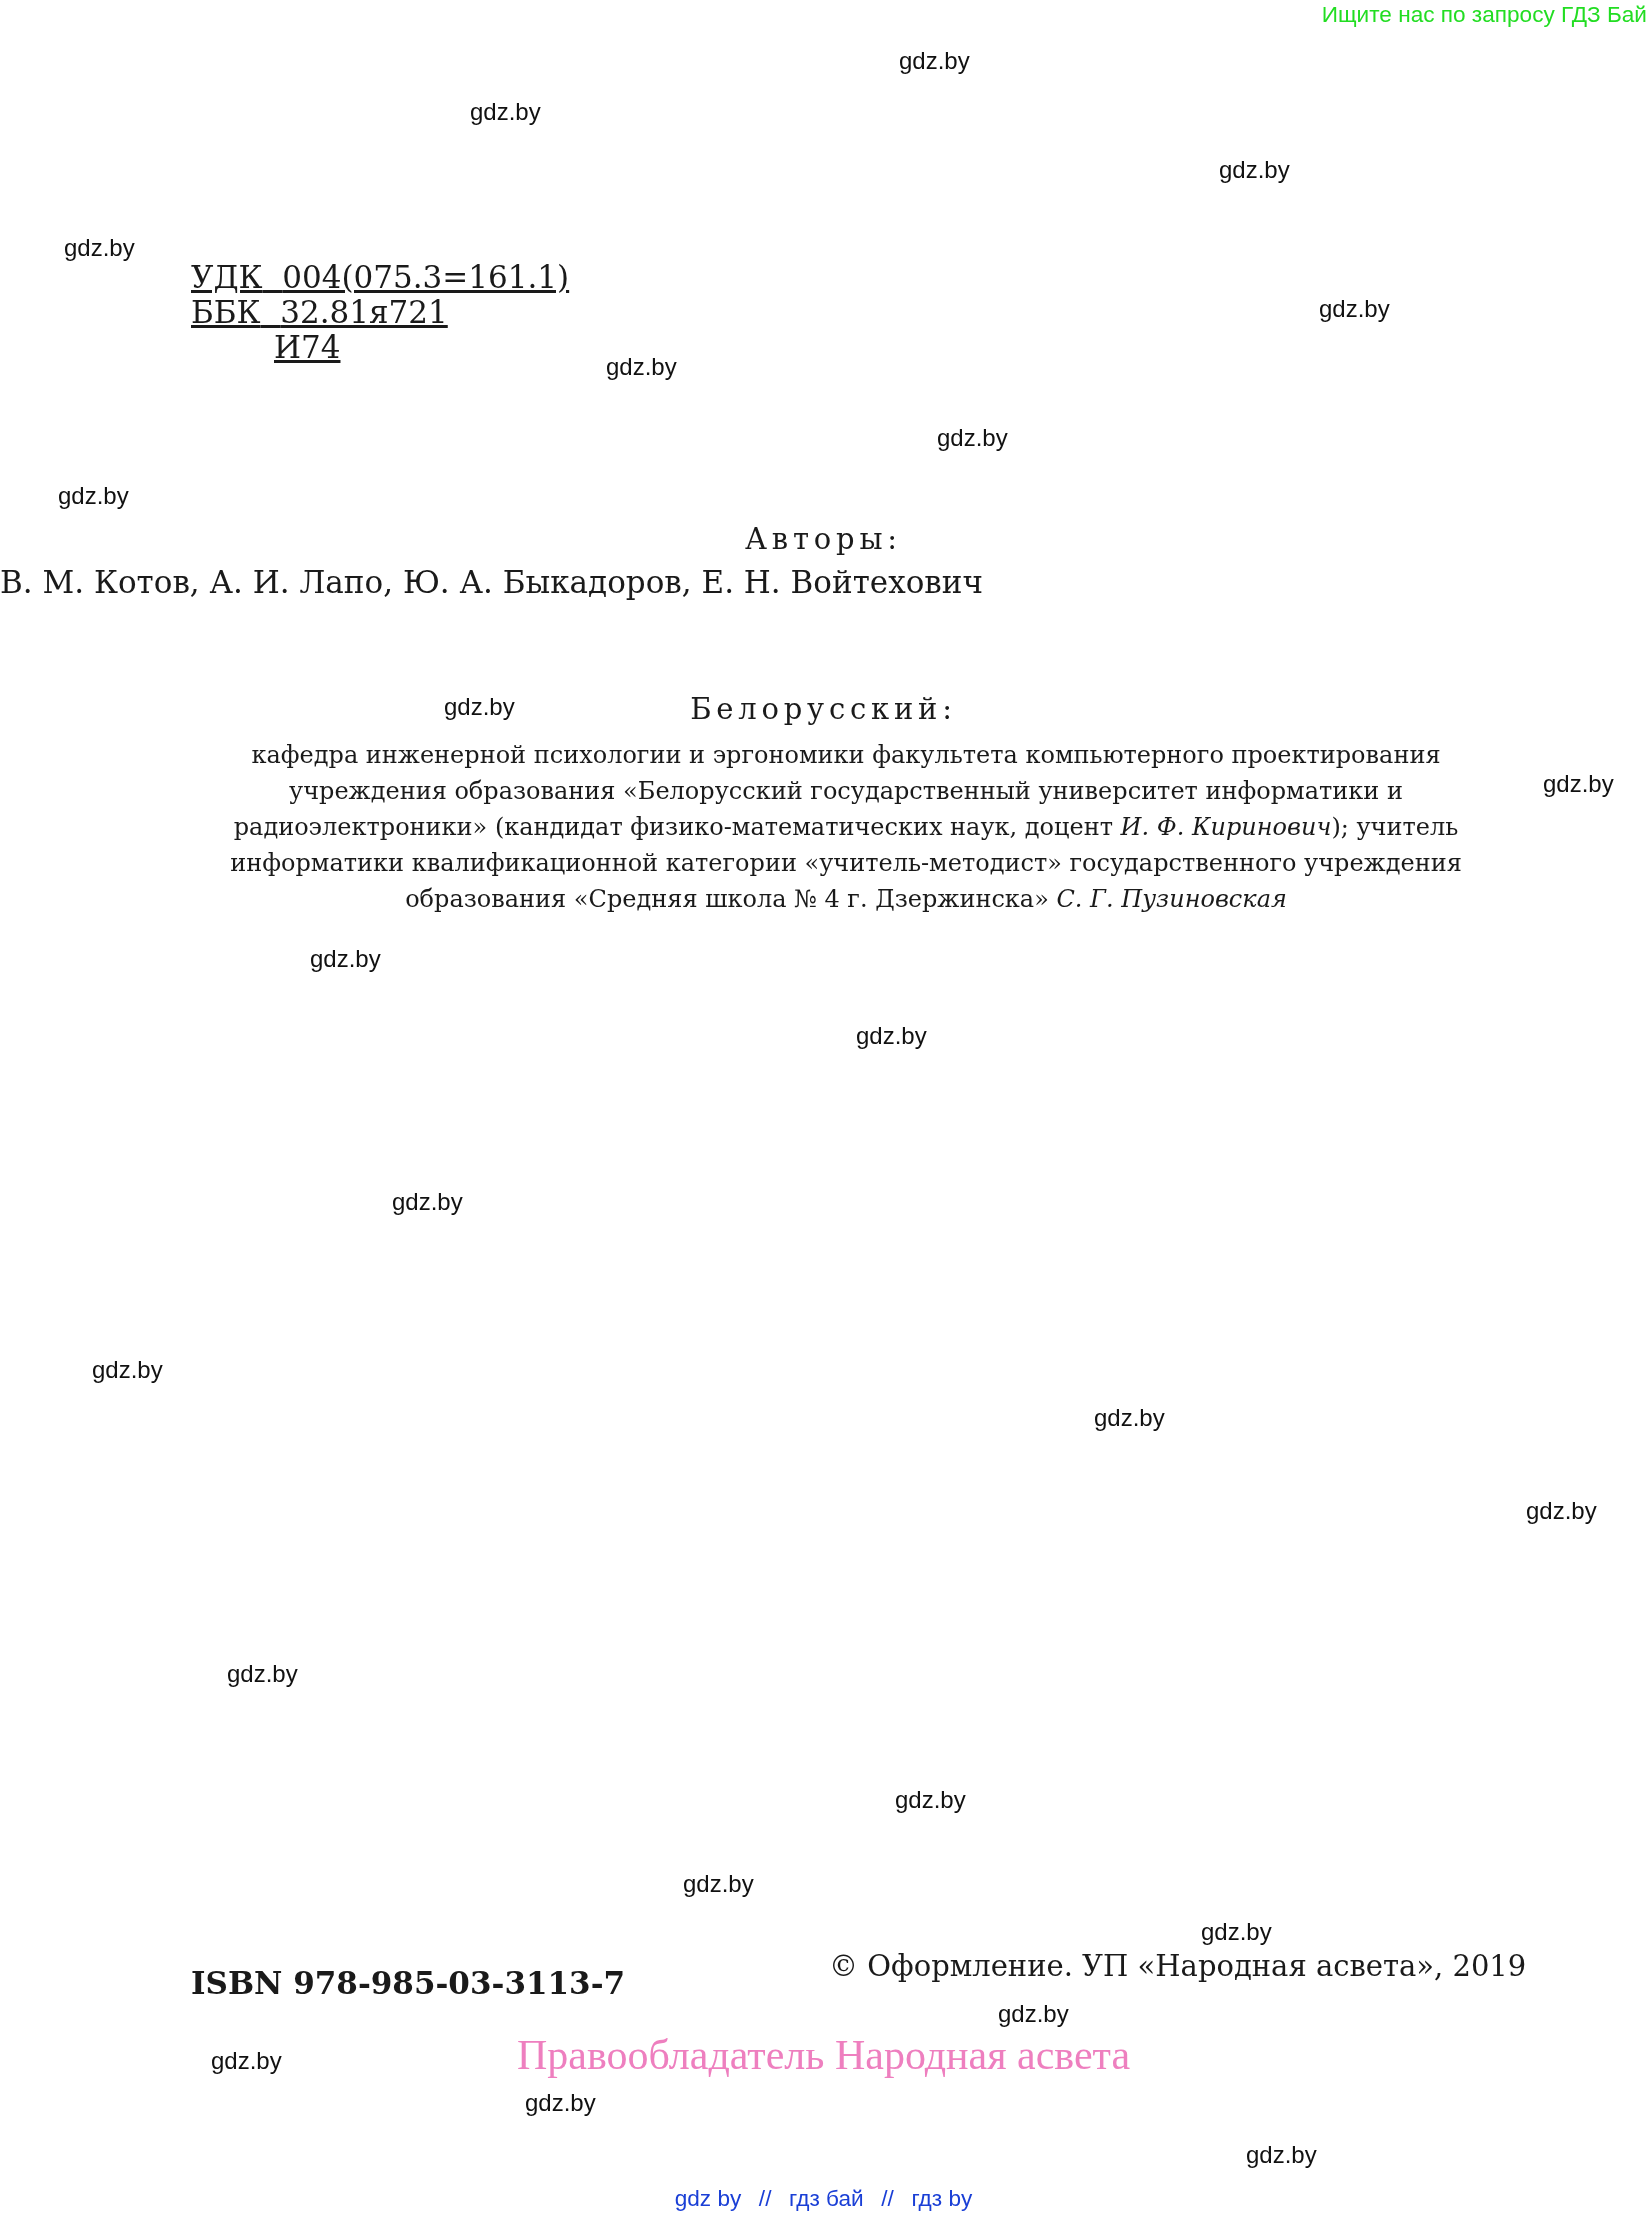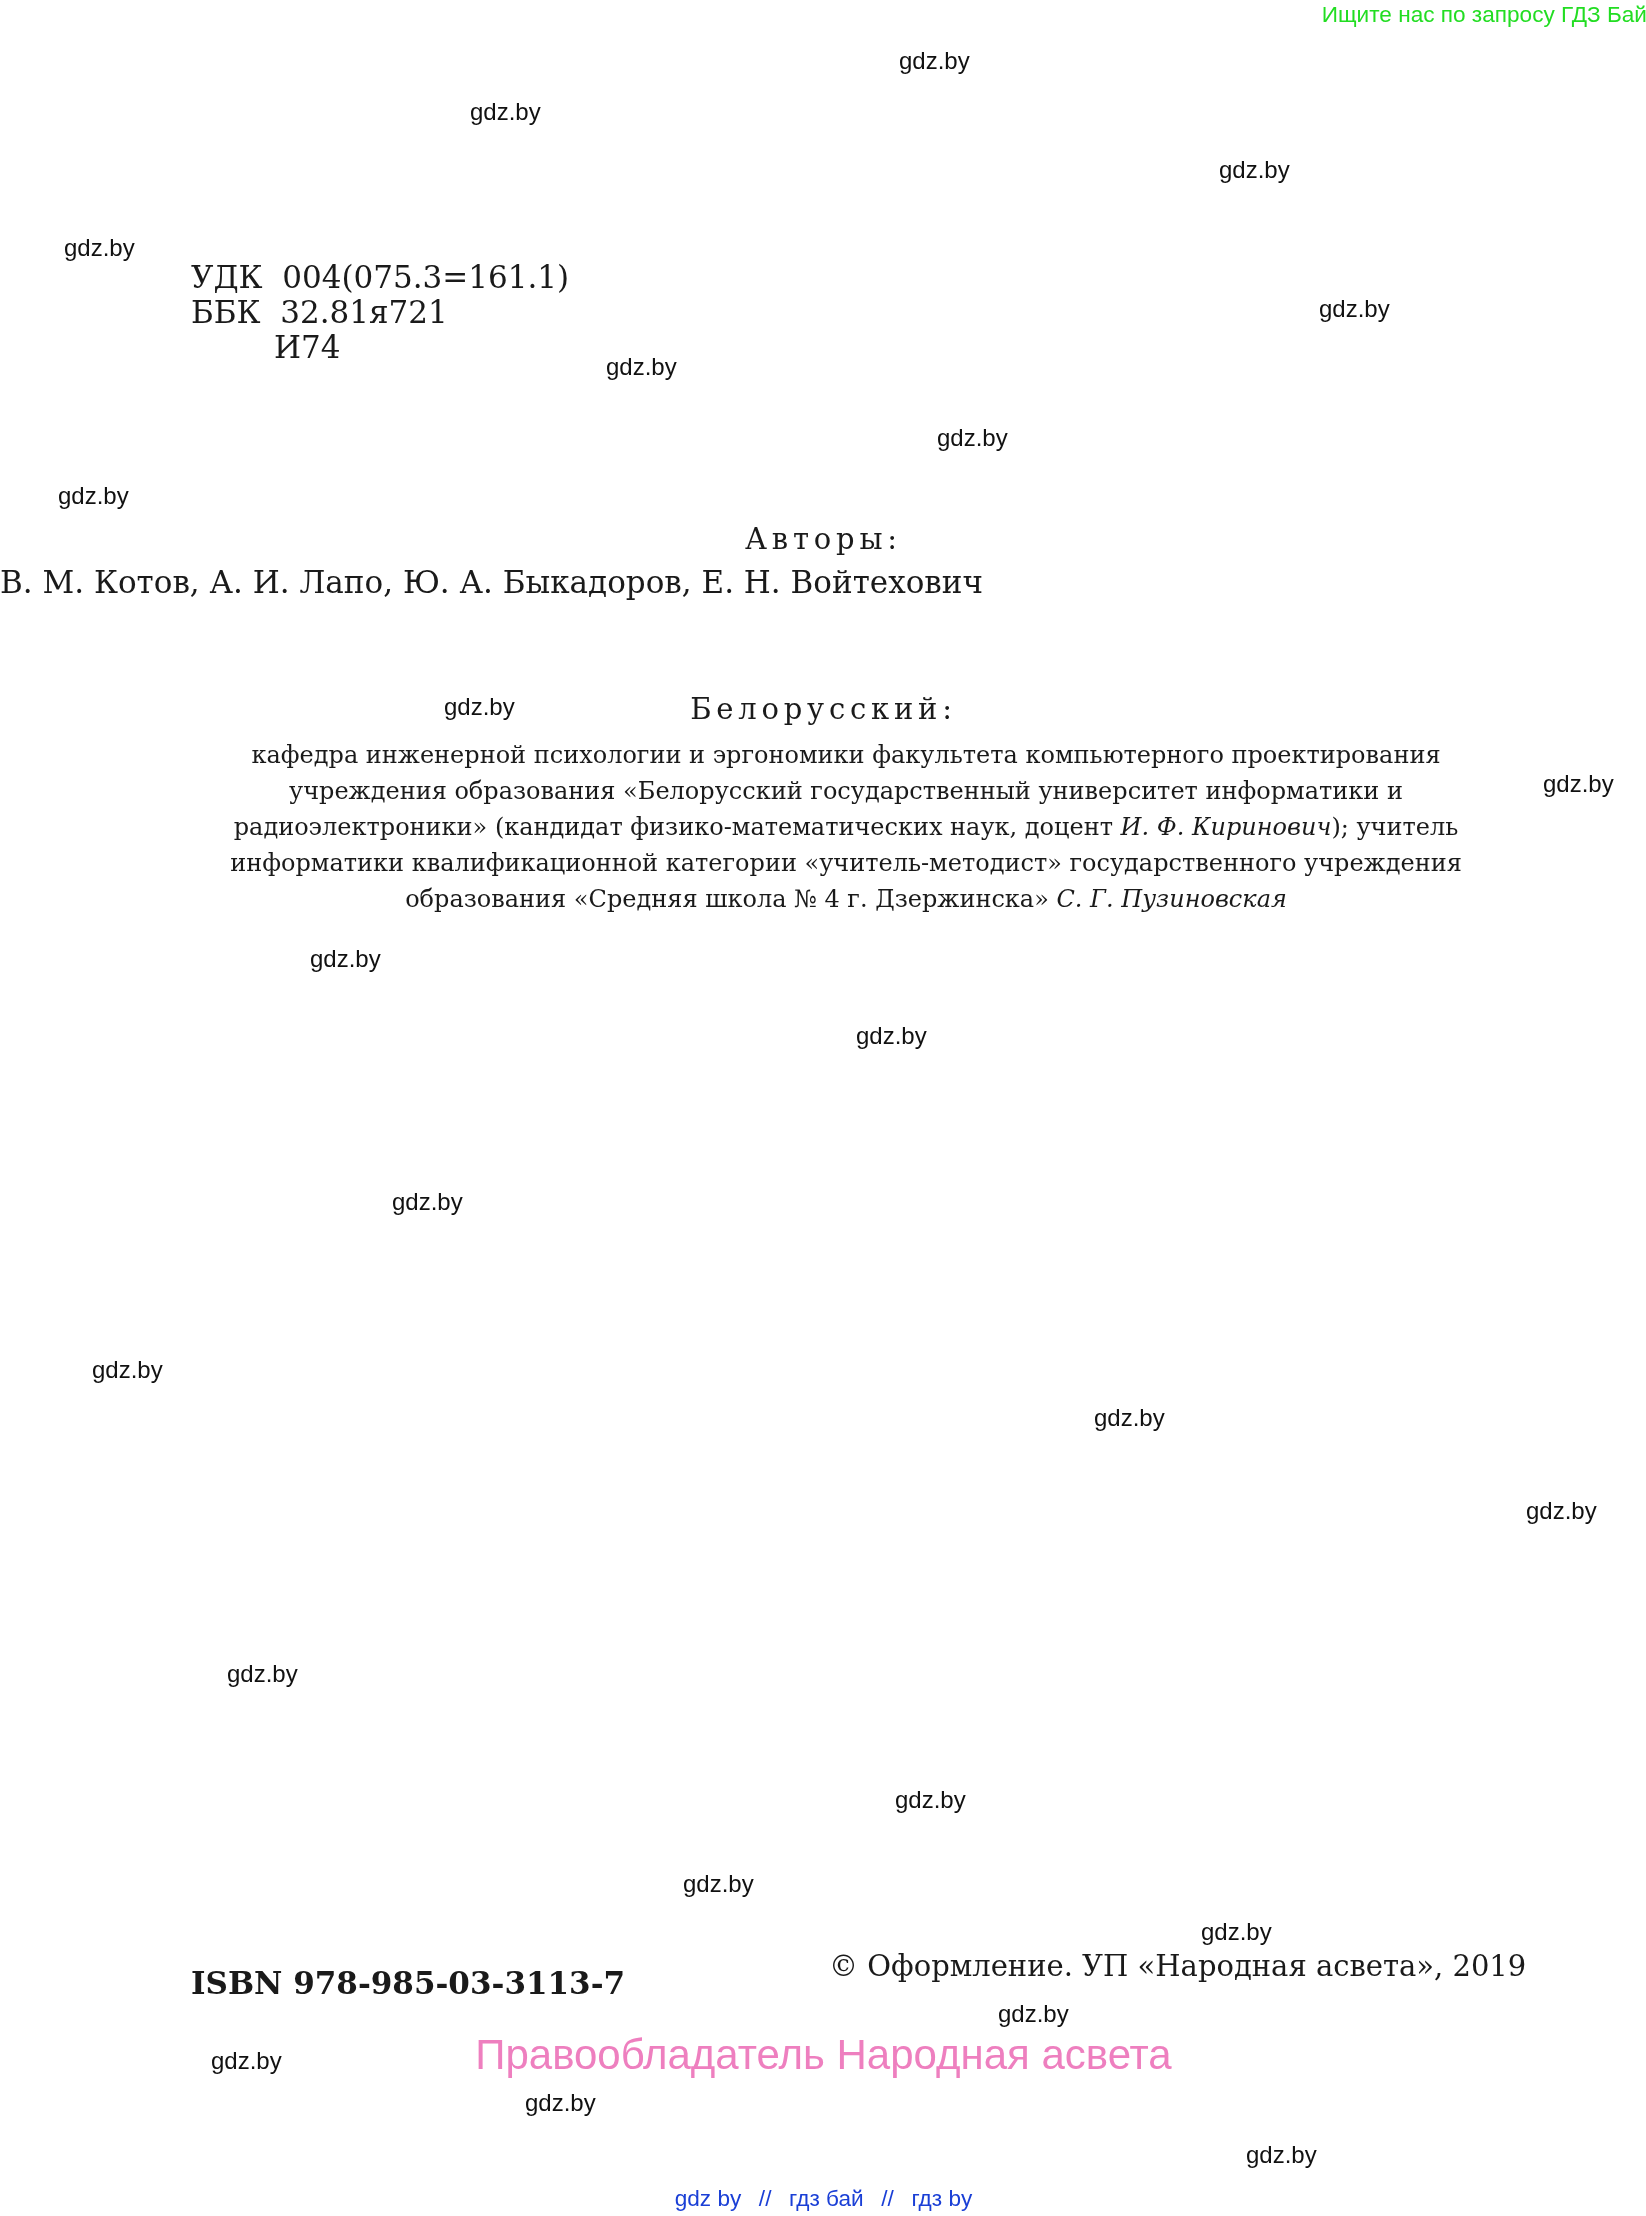--- a/index.html
+++ b/index.html
@@ -2,28 +2,28 @@
 <html style="font-size:13px"><head>
 <meta charset="utf-8">
 <style>
   html, body { margin:0; padding:0; background:#ffffff; }
   body { width:1647px; height:2216px; position:relative; overflow:hidden; }
   .serif { font-family: "DejaVu Serif", "Liberation Serif", serif; color:#1a1a1a; }
   .sans { font-family: "Liberation Sans", "DejaVu Sans", sans-serif; }
   .top-banner { position:absolute; top:1.6px; left:0; width:100%; text-align:right; font-size:22.6px; color:#22dd22; }
   .wm { position:absolute; font-size:24px; color:#111; }
   .udk { position:absolute; left:191px; top:260px; font-size:31px; line-height:35px; }
-  .udk .row { white-space:pre; }
+  .udk .row { white-space:pre;text-decoration:underline; }
   .heading { position:absolute; left:0; width:100%; text-align:center; font-size:29px; letter-spacing:4.8px; }
   .authors { position:absolute; left:0; width:100%; text-align:left; top:564px; font-size:31px; }
   .reviewers { position:absolute; left:185px; width:1322px; top:737px; text-align:center; font-size:24px; line-height:36px; }
   .reviewers i { font-style:italic; }
   .isbn { position:absolute; left:191px; top:1949px; font-size:31px; font-weight:bold;margin-top:16px; }
   .copyright { position:absolute; left:829px; top:1949px; font-size:29px; }
-  .rights { position:absolute; left:0; width:100%; top:2031px; text-align:center; font-size:42px; color:#ee7fbf; }
+  .rights { position:absolute; left:0; width:100%; top:2031px; text-align:center; font-size:42px; color:#ee7fbf;font-family:Liberation Serif, serif; }
   .footer-links { position:absolute; left:0; width:100%; top:2186px; text-align:center; font-size:22.6px; color:#1a3fd6; }
   .footer-links span.sep { margin:0 11.3px; }
 </style>
 </head>
 <body>
 
 <div class="top-banner sans">Ищите нас по запросу ГДЗ Бай</div>
 
 <div id="watermarks">
     <div class="wm sans" style="left: 899px; top: 47px;">gdz.by</div>

